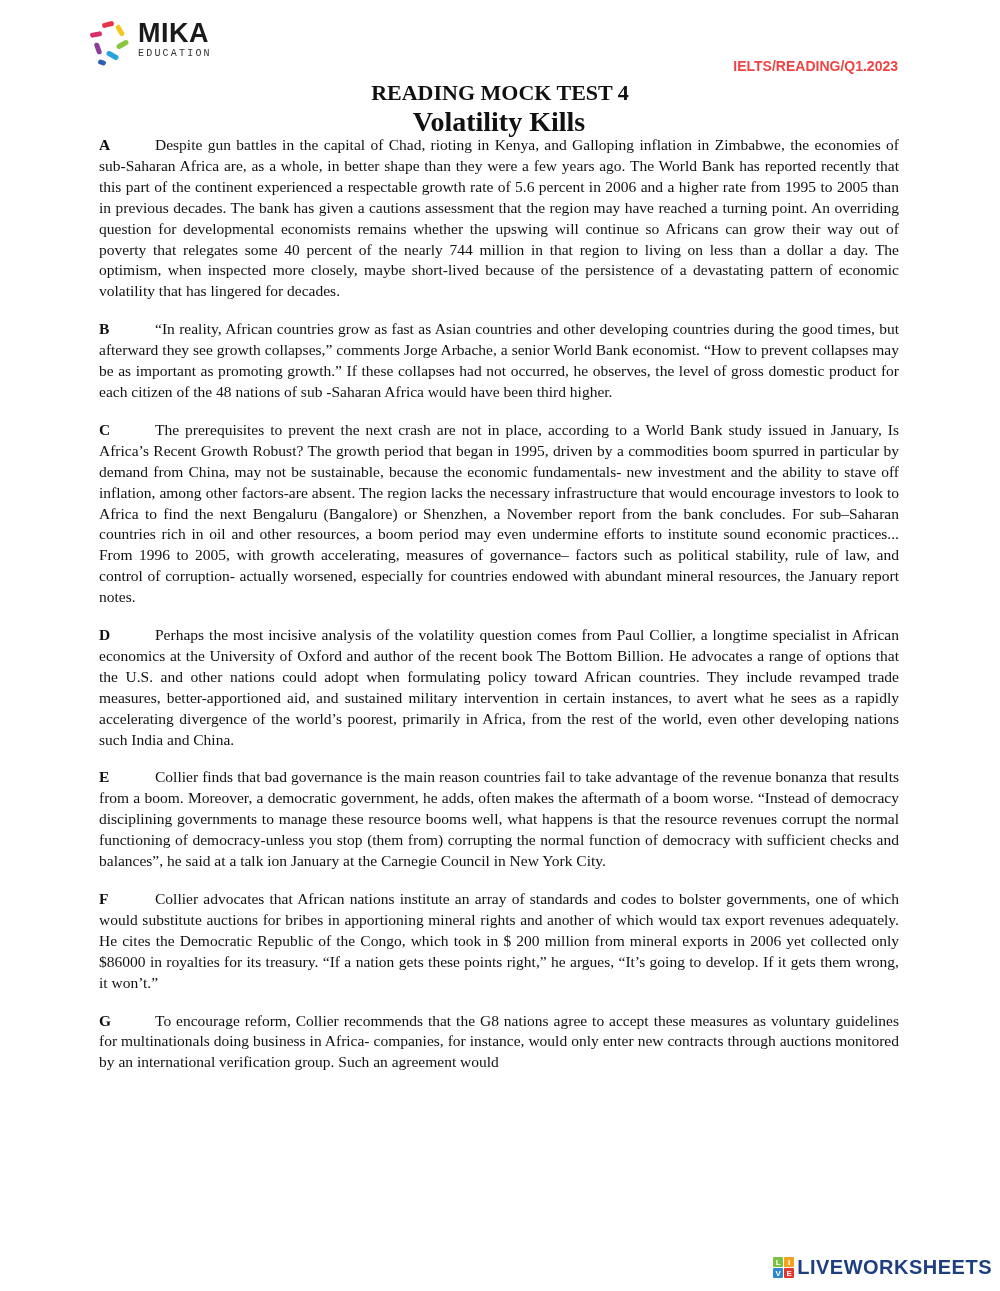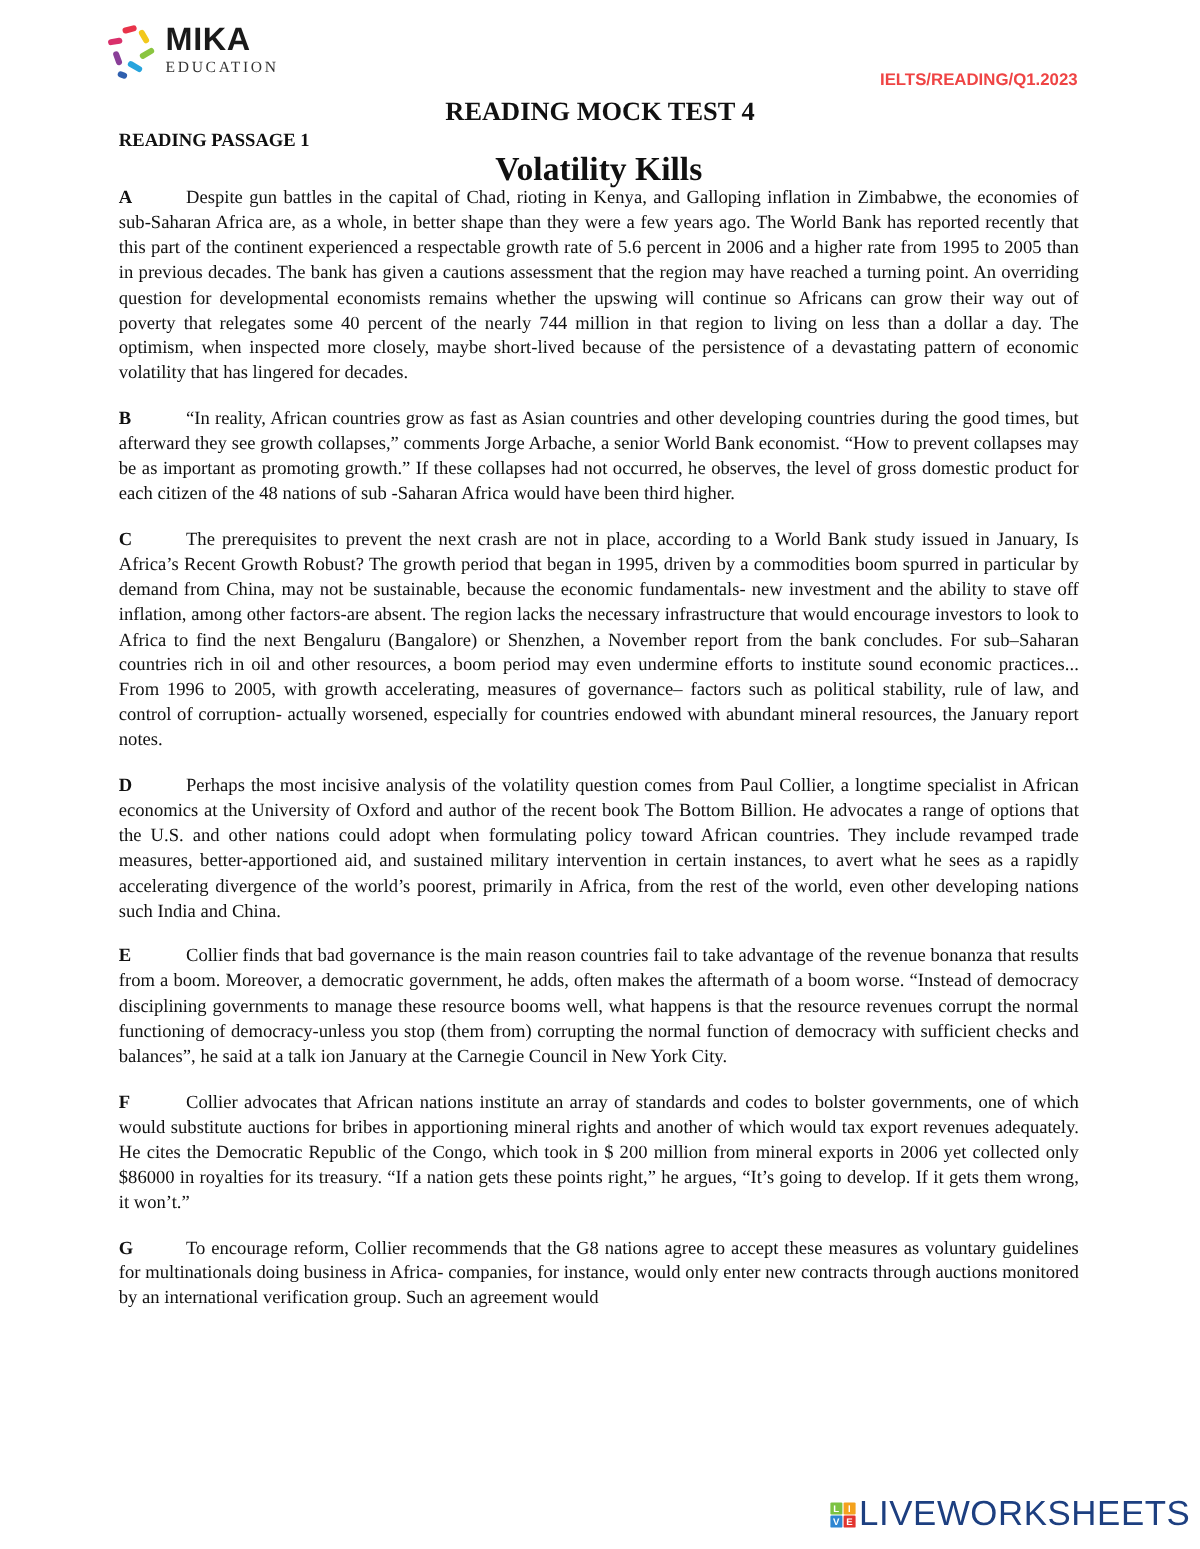--- a/index.html
+++ b/index.html
@@ -2,33 +2,33 @@
 <html><head>
 <meta charset="utf-8">
 <style>
   html, body { margin: 0; padding: 0; background: #ffffff; }
   body { width: 1000px; height: 1291px; position: relative; overflow: hidden; font-family: "Liberation Serif", serif; color: #111; }
   .logo { position: absolute; left: 88px; top: 20px; width: 150px; height: 52px; display: flex; }
   .logo-mark { width: 46px; height: 46px; position: relative; }
   .logo-mark span { position: absolute; height: 5px; border-radius: 3px; }
   .logo-text { margin-left: 4px; display: flex; flex-direction: column; }
   .logo-title { font-family: "Liberation Sans", sans-serif; font-weight: bold; font-size: 27px; letter-spacing: 0.5px; color: #1a1a1a; line-height: 26px; }
-  .logo-sub { font-family: Liberation Serif, serif; font-size: 13px; letter-spacing: 2.2px; color: #333; margin-top: 2px; }
+  .logo-sub { font-family: Liberation Mono, monospace; font-size: 10px; letter-spacing: 2.2px; color: #333; margin-top: 2px; }
   .code { position: absolute; right: 102px; top: 58px; font-family: "Liberation Sans", sans-serif; font-weight: bold; font-size: 14px; color: #ef4444; }
   .title { position: absolute; left: 0; width: 1000px; top: 80px; text-align: center; font-weight: bold; font-size: 22px; }
   .content { position: absolute; left: 99px; top: 108px; width: 800px; }
   .passage-label { font-weight: bold; font-size: 15.5px; line-height: 20px; }
   .instr { font-style: italic; font-size: 15.5px; line-height: 20px; }
   .ptitle { text-align: center; font-weight: bold; font-size: 28px; line-height: 26px; margin: 1px 0 0; }
   p.para { margin: 0 0 17px; font-size: 15.5px; line-height: 20.9px; text-align: justify; }
   .letter { font-weight: bold; display: inline-block; width: 56px; }
   .footer-logo { position: absolute; right: 8px; bottom: 12px; display: flex; align-items: center; }
   .live-grid { display: grid; grid-template-columns: 10px 10px; grid-gap: 1px; margin-right: 3px; }
   .live-grid span { width: 10px; height: 10px; font-family: "Liberation Sans", sans-serif; font-size: 8px; color: #fff; font-weight: bold; display: flex; align-items: center; justify-content: center; border-radius: 1px; }
-  .lw-text { font-family: "Liberation Sans", sans-serif; font-weight: normal; font-size: 29px; color: #1d3f80; letter-spacing: 0.5px; }
+  .lw-text { font-family: "Liberation Sans", sans-serif; font-weight: bold; font-size: 20px; color: #1d3f80; letter-spacing: 0.5px; }
 </style>
 </head>
 <body>
 
 <div class="logo">
   <div class="logo-mark">
     <span style="left:14px;top:2px;width:12px;background:#e8334a;transform:rotate(-15deg)"></span>
     <span style="left:26px;top:8px;width:12px;background:#f2c81c;transform:rotate(60deg)"></span>
     <span style="left:28px;top:22px;width:13px;background:#8ac53f;transform:rotate(-30deg)"></span>
     <span style="left:18px;top:33px;width:13px;background:#27a4dd;transform:rotate(30deg)"></span>
@@ -40,21 +40,20 @@
     <span class="logo-title">MIKA</span>
     <span class="logo-sub">EDUCATION</span>
   </div>
 </div>
 
 <div class="code">IELTS/READING/Q1.2023</div>
 
 <div class="title">READING MOCK TEST 4</div>
 
 <div class="content">
-  <div class="passage-label">READING PASSAGE 1</div>
   <div class="ptitle">Volatility Kills</div>
 
   <p class="para"><span class="letter">A</span><span>Despite gun battles in the capital of Chad, rioting in Kenya, and Galloping inflation in Zimbabwe, the economies of sub-Saharan Africa are, as a whole, in better shape than they were a few years ago. The World Bank has reported recently that this part of the continent experienced a respectable growth rate of 5.6 percent in 2006 and a higher rate from 1995 to 2005 than in previous decades. The bank has given a cautions assessment that the region may have reached a turning point. An overriding question for developmental economists remains whether the upswing will continue so Africans can grow their way out of poverty that relegates some 40 percent of the nearly 744 million in that region to living on less than a dollar a day. The optimism, when inspected more closely, maybe short-lived because of the persistence of a devastating pattern of economic volatility that has lingered for decades.</span></p>
   <p class="para"><span class="letter">B</span><span>“In reality, African countries grow as fast as Asian countries and other developing countries during the good times, but afterward they see growth collapses,” comments Jorge Arbache, a senior World Bank economist. “How to prevent collapses may be as important as promoting growth.” If these collapses had not occurred, he observes, the level of gross domestic product for each citizen of the 48 nations of sub -Saharan Africa would have been third higher.</span></p>
   <p class="para"><span class="letter">C</span><span>The prerequisites to prevent the next crash are not in place, according to a World Bank study issued in January, Is Africa’s Recent Growth Robust? The growth period that began in 1995, driven by a commodities boom spurred in particular by demand from China, may not be sustainable, because the economic fundamentals- new investment and the ability to stave off inflation, among other factors-are absent. The region lacks the necessary infrastructure that would encourage investors to look to Africa to find the next Bengaluru (Bangalore) or Shenzhen, a November report from the bank concludes. For sub–Saharan countries rich in oil and other resources, a boom period may even undermine efforts to institute sound economic practices... From 1996 to 2005, with growth accelerating, measures of governance– factors such as political stability, rule of law, and control of corruption- actually worsened, especially for countries endowed with abundant mineral resources, the January report notes.</span></p>
   <p class="para"><span class="letter">D</span><span>Perhaps the most incisive analysis of the volatility question comes from Paul Collier, a longtime specialist in African economics at the University of Oxford and author of the recent book The Bottom Billion. He advocates a range of options that the U.S. and other nations could adopt when formulating policy toward African countries. They include revamped trade measures, better-apportioned aid, and sustained military intervention in certain instances, to avert what he sees as a rapidly accelerating divergence of the world’s poorest, primarily in Africa, from the rest of the world, even other developing nations such India and China.</span></p>
   <p class="para"><span class="letter">E</span><span>Collier finds that bad governance is the main reason countries fail to take advantage of the revenue bonanza that results from a boom. Moreover, a democratic government, he adds, often makes the aftermath of a boom worse. “Instead of democracy disciplining governments to manage these resource booms well, what happens is that the resource revenues corrupt the normal functioning of democracy-unless you stop (them from) corrupting the normal function of democracy with sufficient checks and balances”, he said at a talk ion January at the Carnegie Council in New York City.</span></p>
   <p class="para"><span class="letter">F</span><span>Collier advocates that African nations institute an array of standards and codes to bolster governments, one of which would substitute auctions for bribes in apportioning mineral rights and another of which would tax export revenues adequately. He cites the Democratic Republic of the Congo, which took in $ 200 million from mineral exports in 2006 yet collected only $86000 in royalties for its treasury. “If a nation gets these points right,” he argues, “It’s going to develop. If it gets them wrong, it won’t.”</span></p>
   <p class="para"><span class="letter">G</span><span>To encourage reform, Collier recommends that the G8 nations agree to accept these measures as voluntary guidelines for multinationals doing business in Africa- companies, for instance, would only enter new contracts through auctions monitored by an international verification group. Such an agreement would</span></p>
 </div>

